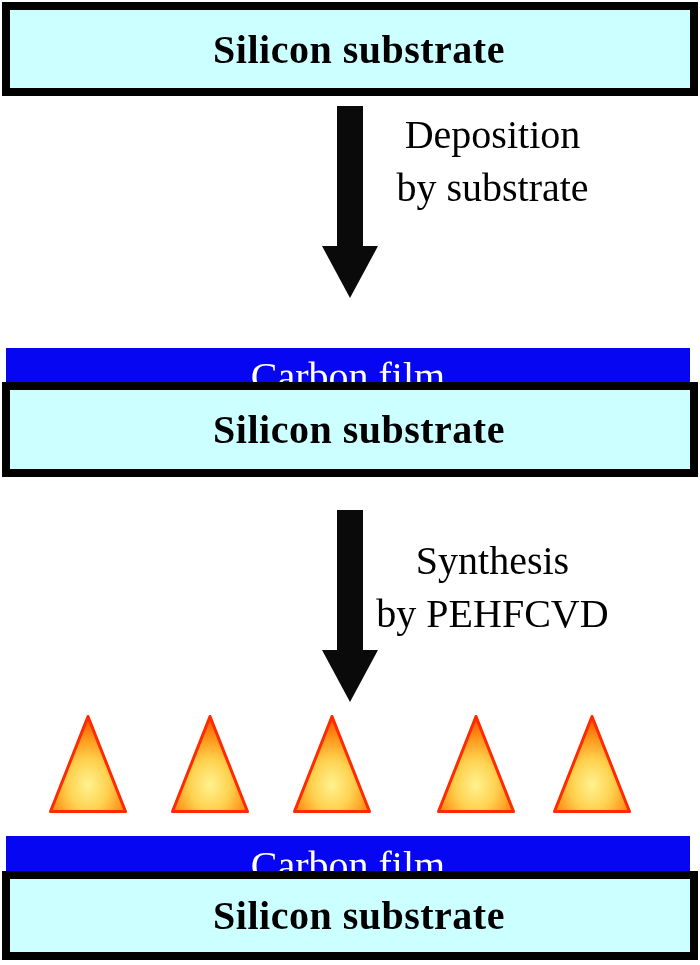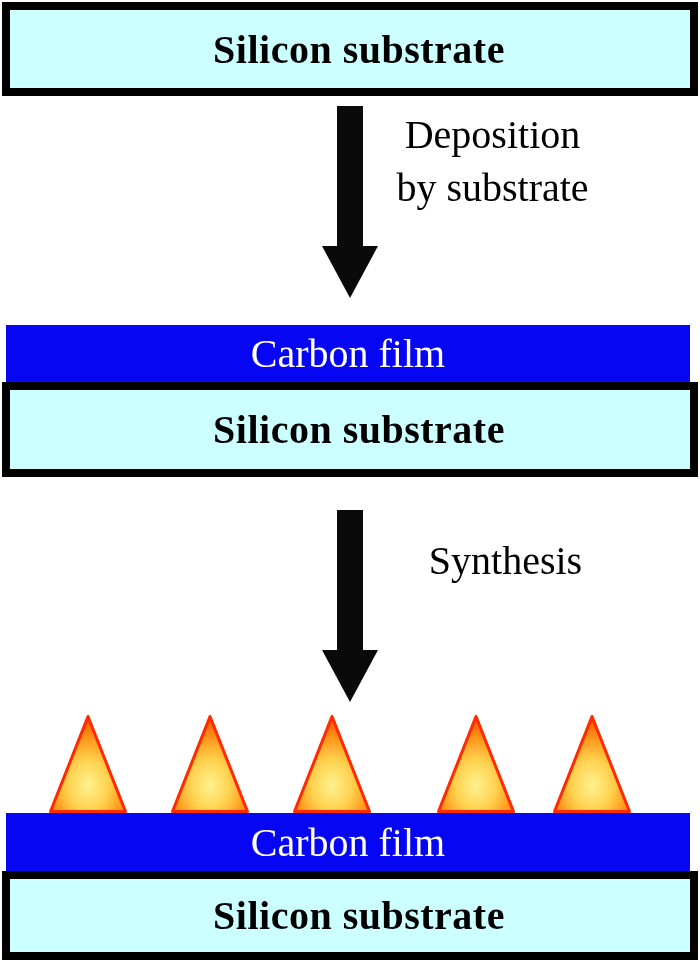--- a/index.html
+++ b/index.html
@@ -31,20 +31,21 @@
     align-items: center;
     justify-content: center;
   }
   .substrate {
     background: var(--substrate-fill);
     border: 8px solid var(--border-color);
     padding-left: 18px;
   }
   .film {
     background: var(--film-fill);
+    margin-top: 23px;
   }
   .substrate-label {
     font-size: 40px;
     font-weight: bold;
     color: var(--text-dark);
     letter-spacing: 0.5px;
     white-space: nowrap;
   }
   .film-label {
     font-size: 40px;
@@ -110,22 +111,23 @@
     <span class="film-label">Carbon film</span>
   </div>
   <div class="layer-box substrate" style="left:2px; top:382px; width:696px; height:95px;">
     <span class="substrate-label">Silicon substrate</span>
   </div>
 
   <svg class="process-arrow" style="left:322px; top:510px;" viewBox="0 0 56 192">
     <rect x="15" y="0" width="26" height="142" fill="var(--arrow-color)"></rect>
     <polygon points="0,140 56,140 28,192" fill="var(--arrow-color)"></polygon>
   </svg>
-  <div class="arrow-caption" style="left:383px; top:534px; width:245px;">
+  <div class="arrow-caption" style="left:370px; top:534px; width:245px;">
     <div>Synthesis</div>
+    <div>by PEHFCVD</div>
   </div>
 
   <svg class="nanotip" style="left:48px; top:714px;" viewBox="0 0 80 100">
     <polygon points="40,2.5 77.5,97.5 2.5,97.5" fill="url(#tipGrad)" stroke="var(--tip-edge)" stroke-width="3" stroke-linejoin="round"></polygon>
   </svg>
   <svg class="nanotip" style="left:170px; top:714px;" viewBox="0 0 80 100">
     <polygon points="40,2.5 77.5,97.5 2.5,97.5" fill="url(#tipGrad)" stroke="var(--tip-edge)" stroke-width="3" stroke-linejoin="round"></polygon>
   </svg>
   <svg class="nanotip" style="left:292px; top:714px;" viewBox="0 0 80 100">
     <polygon points="40,2.5 77.5,97.5 2.5,97.5" fill="url(#tipGrad)" stroke="var(--tip-edge)" stroke-width="3" stroke-linejoin="round"></polygon>

